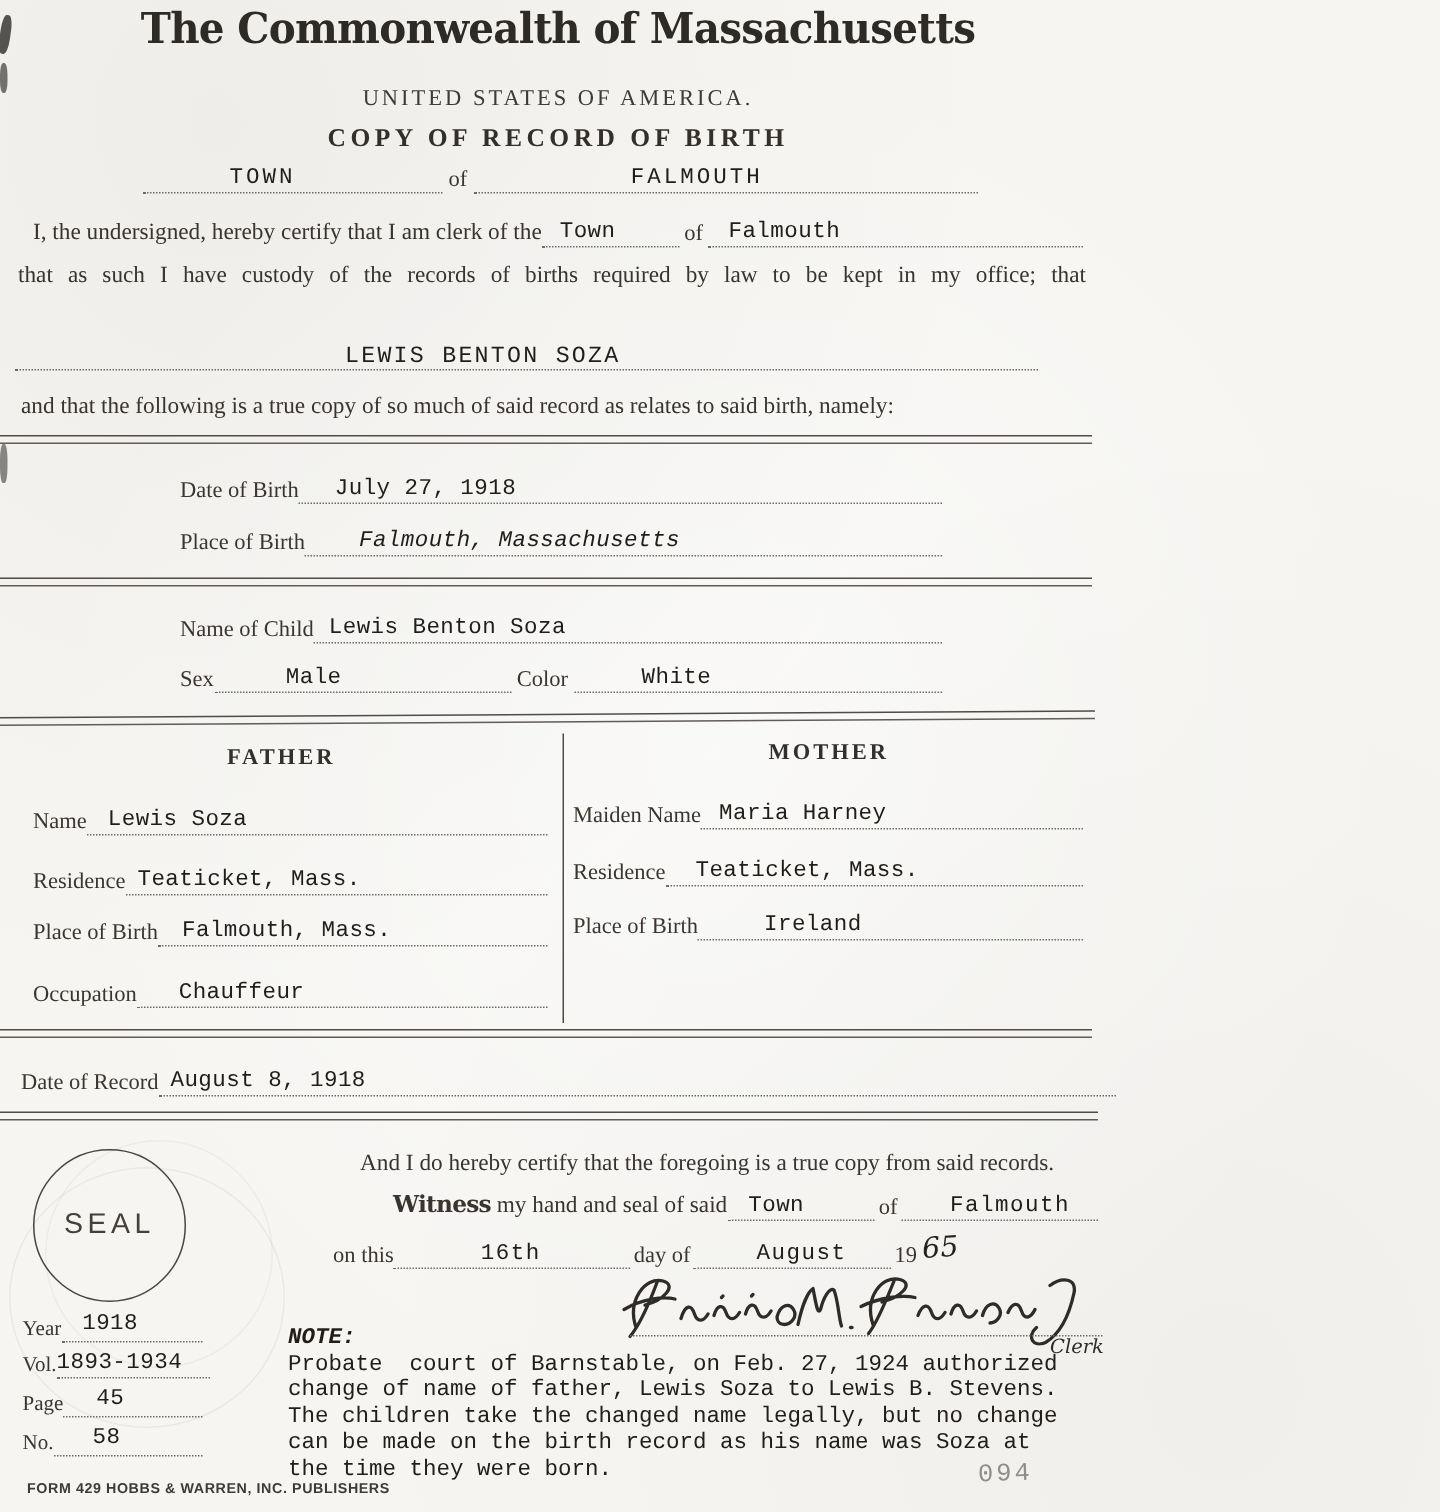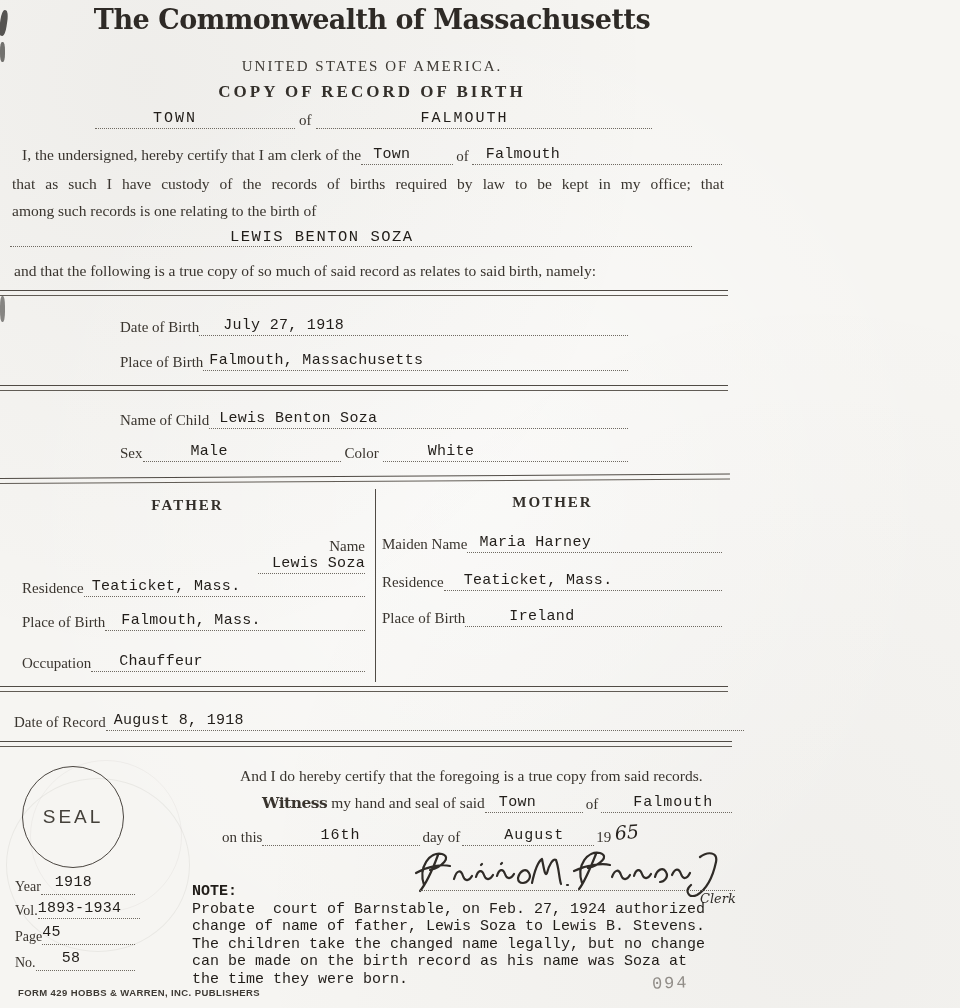--- a/index.html
+++ b/index.html
@@ -74,39 +74,38 @@
     <span class="para" style="white-space:nowrap;">I, the undersigned, hereby certify that I am clerk of the</span>
     <span class="fill" style="flex:0 0 92px;">
       <span class="typed" style="margin-left:12px;">Town</span>
     </span>
     <span class="lbl" style="padding:0 3px;">of</span>
     <span class="fill">
       <span class="typed" style="margin-left:14px;">Falmouth</span>
     </span>
   </div>
   <div class="abs para just" style="left:12px;top:174px;width:712px;">that as such I have custody of the records of births required by law to be kept in my office; that</div>
-  <div class="abs para" style="left:12px;top:201px;">among such records is one relating to the birth of</div>
 
   <div class="abs typed" style="left:230px;top:228px;letter-spacing:1.5px;font-size:15.5px;">LEWIS BENTON SOZA</div>
   <div class="dotline" style="left:10px;top:246px;width:682px;"></div>
 
   <div class="abs para" style="left:14px;top:261px;text-align:center;">and that the following is a true copy of so much of said record as relates to said birth, namely:</div>
 
   <div class="drule" style="left:0;top:290px;width:728px;"></div>
 
   <div class="row" style="left:120px;top:317px;width:508px;">
     <span class="lbl">Date of Birth</span>
     <span class="fill">
       <span class="typed" style="margin-left:24px;">July 27, 1918</span>
     </span>
   </div>
   <div class="row" style="left:120px;top:352px;width:508px;">
     <span class="lbl">Place of Birth</span>
     <span class="fill">
-      <span class="typed" style="margin-left:6px;">Falmouth, Massachusetts</span>
+      <span class="typed" style="margin-left:36px;font-style:italic;">Falmouth, Massachusetts</span>
     </span>
   </div>
 
   <div class="drule" style="left:0;top:385px;width:728px;"></div>
 
   <div class="row" style="left:120px;top:410px;width:508px;">
     <span class="lbl">Name of Child</span>
     <span class="fill">
       <span class="typed" style="margin-left:10px;">Lewis Benton Soza</span>
     </span>
@@ -122,21 +121,21 @@
     </span>
   </div>
 
   <div class="drule" style="left:0;top:478px;width:730px;transform:rotate(-0.35deg);transform-origin:left center;"></div>
 
   <div class="vline" style="left:375px;top:489px;height:193px;"></div>
 
   <div class="abs center heading-col" style="left:0;top:497px;width:375px;">FATHER</div>
   <div class="abs center heading-col" style="left:380px;top:494px;width:345px;">MOTHER</div>
 
-  <div class="row" style="left:22px;top:538px;width:343px;flex-direction:column;">
+  <div class="row" style="left:22px;top:538px;width:343px;">
     <span class="lbl">Name</span>
     <span class="fill">
       <span class="typed" style="margin-left:14px;">Lewis Soza</span>
     </span>
   </div>
   <div class="row" style="left:22px;top:578px;width:343px;">
     <span class="lbl">Residence</span>
     <span class="fill">
       <span class="typed" style="margin-left:8px;">Teaticket, Mass.</span>
     </span>
@@ -241,31 +240,31 @@
   </div>
   <div class="row" style="left:15px;top:900px;width:125px;">
     <span class="lbl" style="font-size:14px;">Vol.</span>
     <span class="fill">
       <span class="typed" style="margin-left:0;">1893-1934</span>
     </span>
   </div>
   <div class="row" style="left:15px;top:926px;width:120px;">
     <span class="lbl" style="font-size:14px;">Page</span>
     <span class="fill">
-      <span class="typed" style="padding-bottom:3px;">45</span>
+      <span class="typed" style="margin-left:22px;padding-bottom:3px;">45</span>
     </span>
   </div>
   <div class="row" style="left:15px;top:952px;width:120px;">
     <span class="lbl" style="font-size:14px;">No.</span>
     <span class="fill">
       <span class="typed" style="margin-left:26px;padding-bottom:3px;">58</span>
     </span>
   </div>
 
-  <div class="abs note-head" style="left:192px;top:883px;">NOTE:</div>
+  <div class="abs note-head" style="left:192px;top:883px;font-style:italic;">NOTE:</div>
   <div class="abs" style="left:192px;top:901px;">
     <div class="note-line">Probate  court of Barnstable, on Feb. 27, 1924 authorized</div>
     <div class="note-line">change of name of father, Lewis Soza to Lewis B. Stevens.</div>
     <div class="note-line">The children take the changed name legally, but no change</div>
     <div class="note-line">can be made on the birth record as his name was Soza at</div>
     <div class="note-line">the time they were born.</div>
   </div>
 
   <div class="abs footer-form" style="left:18px;top:987px;">FORM 429   HOBBS &amp; WARREN, INC.  PUBLISHERS</div>
   <div class="abs pagenum" style="left:652px;top:974px;">094</div>

